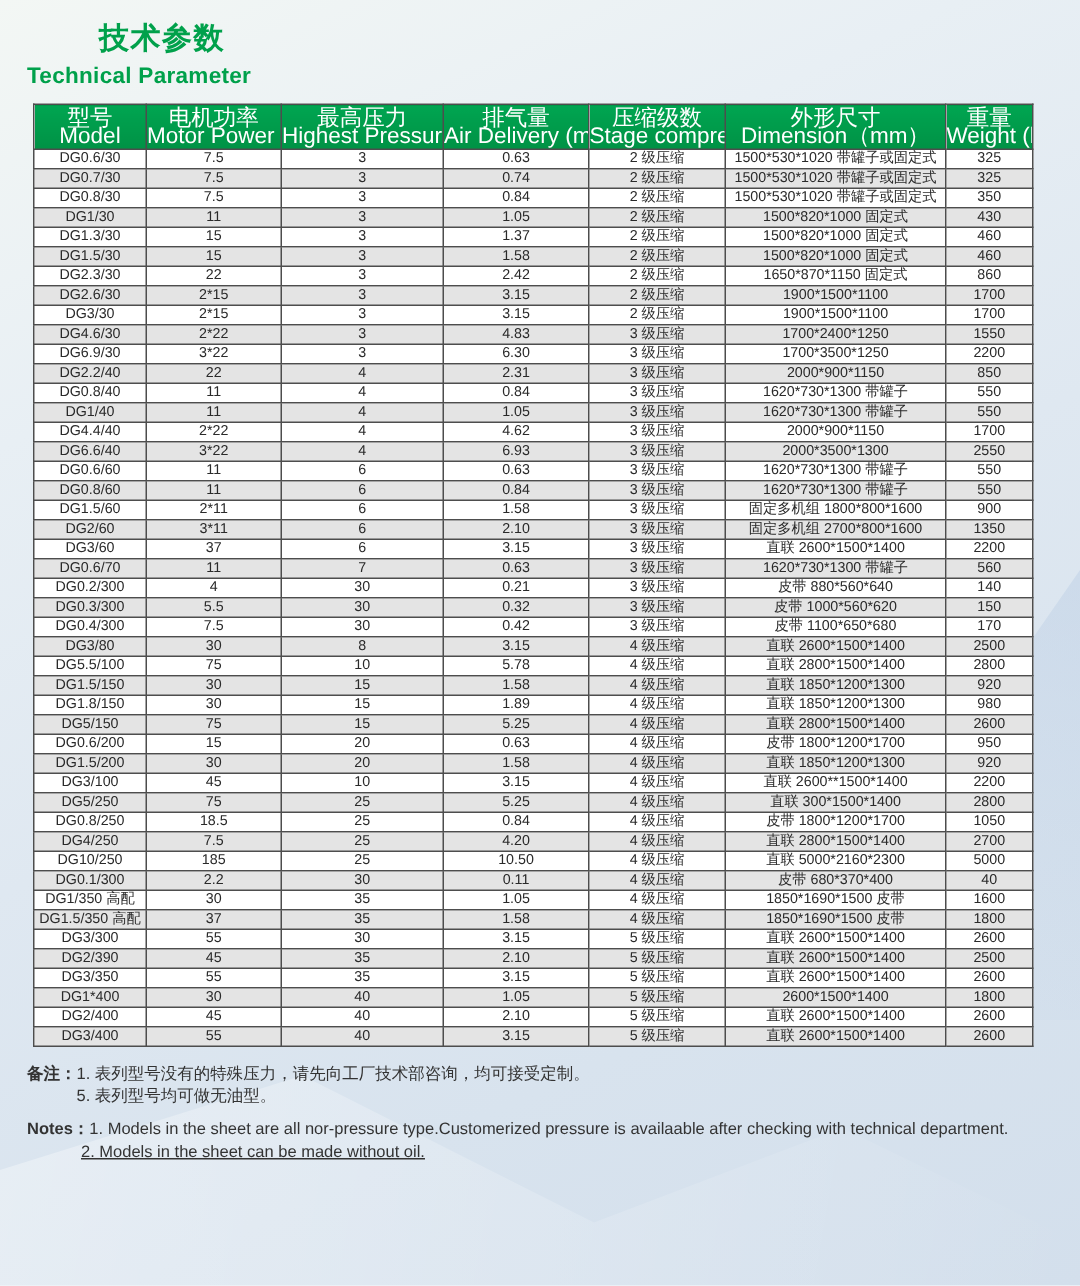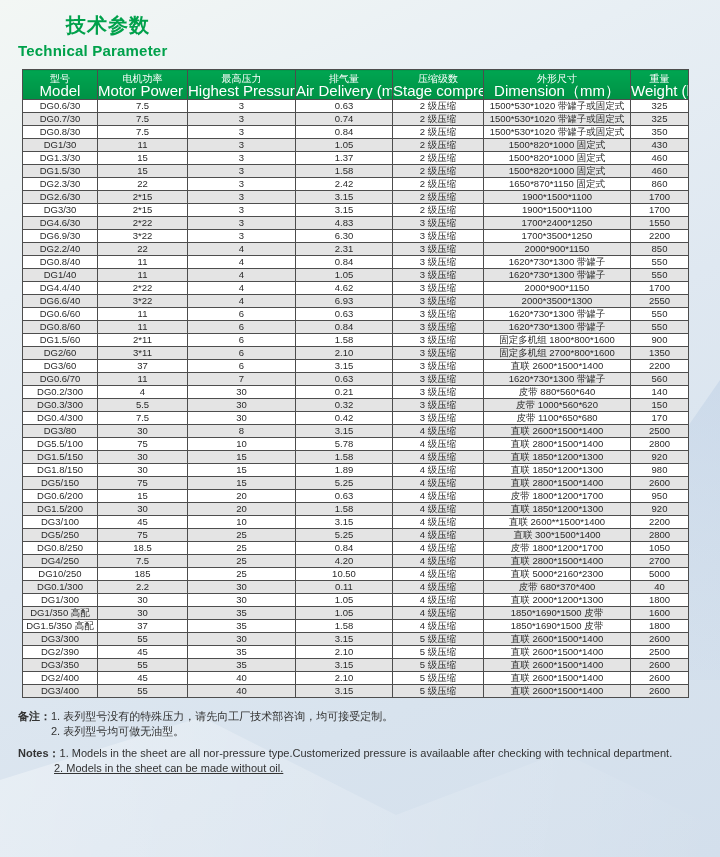--- a/index.html
+++ b/index.html
@@ -37,21 +37,21 @@
   .param-table th, .param-table td {
     border:1px solid #4d4d4d;
     text-align:center; vertical-align:middle;
     overflow:hidden; white-space:nowrap;
   }
   .param-table thead th {
     background:linear-gradient(180deg,#00a551 0%,#009245 100%);
     color:#ffffff; font-weight:normal;
     height:30px; padding:1px 0;
   }
-  .th-cn { font-size:10px; line-height:13px; }
+  .th-cn { font-size:15px; line-height:13px; }
   .th-en { font-size:15px; line-height:12px; }
   .param-table tbody td {
     height:12.5px; font-size:9.5px; line-height:12px; padding:0 1px;
     color:#2a2a2a;
   }
   .param-table tbody tr:nth-child(even) td { background:#e4e4e4; }
   .param-table tbody tr:nth-child(odd)  td { background:#ffffff; }
 
   col.c-model{width:75px} col.c-power{width:90px} col.c-press{width:108px}
   col.c-deliv{width:97px} col.c-stage{width:91px} col.c-dim{width:147px} col.c-weight{width:58px}
@@ -453,29 +453,20 @@
         <tr>
           <td>DG0.1/300</td>
           <td>2.2</td>
           <td>30</td>
           <td>0.11</td>
           <td>4 级压缩</td>
           <td>皮带 680*370*400</td>
           <td>40</td>
         </tr>
         <tr>
-          <td>DG1/300</td>
-          <td>30</td>
-          <td>30</td>
-          <td>1.05</td>
-          <td>4 级压缩</td>
-          <td>直联 2000*1200*1300</td>
-          <td>1800</td>
-        </tr>
-        <tr>
           <td>DG1/350 高配</td>
           <td>30</td>
           <td>35</td>
           <td>1.05</td>
           <td>4 级压缩</td>
           <td>1850*1690*1500 皮带</td>
           <td>1600</td>
         </tr>
         <tr>
           <td>DG1.5/350 高配</td>
@@ -507,20 +498,29 @@
         <tr>
           <td>DG3/350</td>
           <td>55</td>
           <td>35</td>
           <td>3.15</td>
           <td>5 级压缩</td>
           <td>直联 2600*1500*1400</td>
           <td>2600</td>
         </tr>
         <tr>
+          <td>DG1*400</td>
+          <td>30</td>
+          <td>40</td>
+          <td>1.05</td>
+          <td>5 级压缩</td>
+          <td>2600*1500*1400</td>
+          <td>1800</td>
+        </tr>
+        <tr>
           <td>DG2/400</td>
           <td>45</td>
           <td>40</td>
           <td>2.10</td>
           <td>5 级压缩</td>
           <td>直联 2600*1500*1400</td>
           <td>2600</td>
         </tr>
         <tr>
           <td>DG3/400</td>
@@ -532,21 +532,21 @@
           <td>2600</td>
         </tr>
       </tbody>
   </table>
 
   <div class="notes">
     <div class="note-line">
       <span class="note-label">备注：</span><span>1. 表列型号没有的特殊压力，请先向工厂技术部咨询，均可接受定制。</span>
     </div>
     <div class="note-line note-cont-cn">
-      <span>2. 表列型号均可做无油型。</span>
+      <span>5. 表列型号均可做无油型。</span>
     </div>
     <div class="notes-en">
       <div class="note-line">
         <span class="note-label">Notes：</span><span>1. Models in the sheet are all nor-pressure type.Customerized pressure is availaable after checking with technical department.</span>
       </div>
       <div class="note-line note-cont-en">
         <span>2. Models in the sheet can be made without oil.</span>
       </div>
     </div>
   </div>

